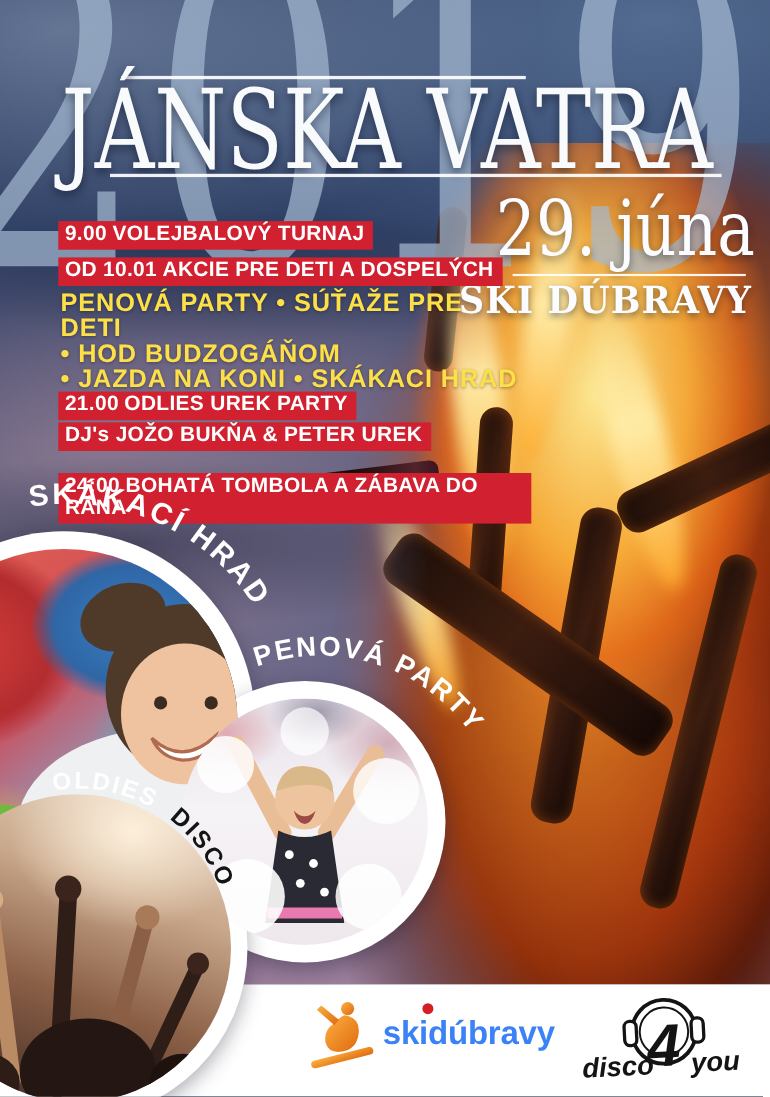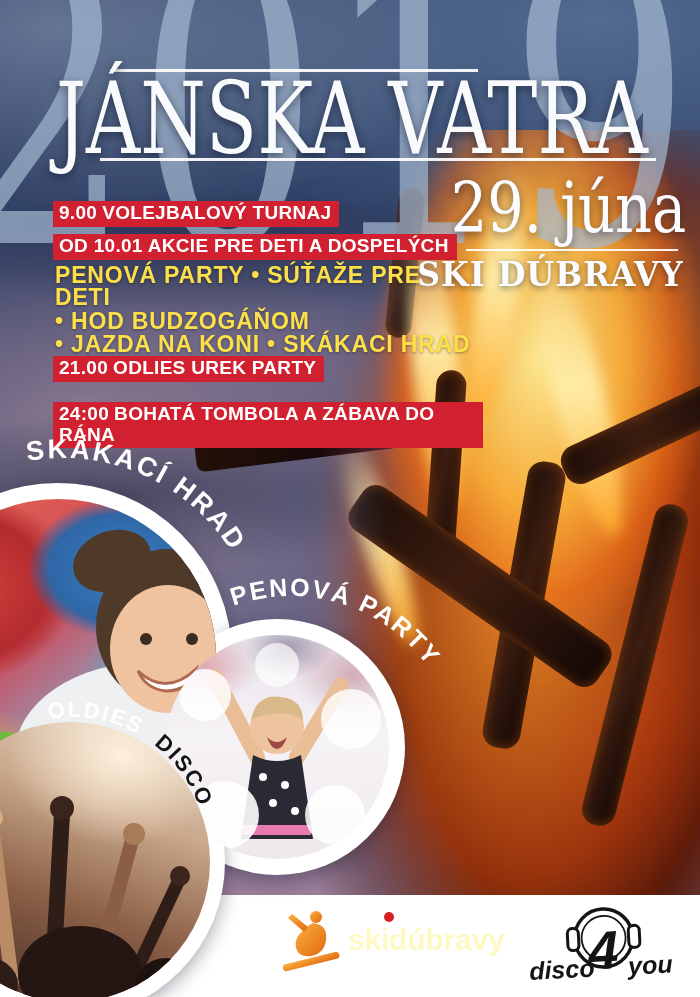--- a/index.html
+++ b/index.html
@@ -116,21 +116,21 @@
   .badge .t{font-weight:800;margin-right:5px;}
   .badge.allbold{font-weight:800;}
   .plain{color:#fde047;font-size:23px;font-weight:600;letter-spacing:.8px;
          line-height:22px;padding-left:2px;text-shadow:0 1px 3px rgba(10,15,35,.4);}
   .mt7{margin-top:7px;} .mt4{margin-top:4px;} .mt1{margin-top:1px;}
   .mt2{margin-top:2px;} .mt5{margin-top:5px;} .mt6{margin-top:20px;}
   .gap2{margin-top:2px;}
 
   
   .ski-logo{left:280px;top:906px;z-index:9;display:flex;align-items:center;gap:6px;}
-  .ski-text{position:relative;font-size:30px;font-weight:700;color:#fef9c3;letter-spacing:-.2px;}
+  .ski-text{position:relative;font-size:30px;font-weight:700;color:#3b82f6;letter-spacing:-.2px;}
   .i-dot{position:absolute;left:34px;top:0px;width:10px;height:10px;border-radius:50%;
          background:#d51f27;}
   .disco-logo{left:528px;top:902px;z-index:9;}
 </style>
 </head>
 <body>
 
 <div class="poster">
 
   <div class="abs sky"></div>
@@ -243,20 +243,23 @@
     </div>
     <div class="srow mt7">
       <span class="badge"><span class="t">OD 10.01</span><span>AKCIE PRE DETI A DOSPELÝCH</span></span>
     </div>
     <div class="srow plain mt4">PENOVÁ PARTY • SÚŤAŽE PRE DETI</div>
     <div class="srow plain mt2">• HOD BUDZOGÁŇOM</div>
     <div class="srow plain mt1">• JAZDA NA KONI • SKÁKACI HRAD</div>
     <div class="srow mt1">
       <span class="badge"><span class="t">21.00</span><span>ODLIES UREK PARTY</span></span>
     </div>
+    <div class="srow gap2">
+      <span class="badge"><span>DJ's JOŽO BUKŇA &amp; PETER UREK</span></span>
+    </div>
     <div class="srow mt6">
       <span class="badge"><span class="t">24:00</span><span>BOHATÁ TOMBOLA A ZÁBAVA DO RÁNA</span></span>
     </div>
   </div>
 
   <div class="abs ski-logo">
     <svg width="62" height="68" viewBox="0 0 62 68">
       <defs>
         <linearGradient id="sb" x1="0" y1="0" x2="1" y2="1">
           <stop offset="0" stop-color="#fbb040"></stop>

